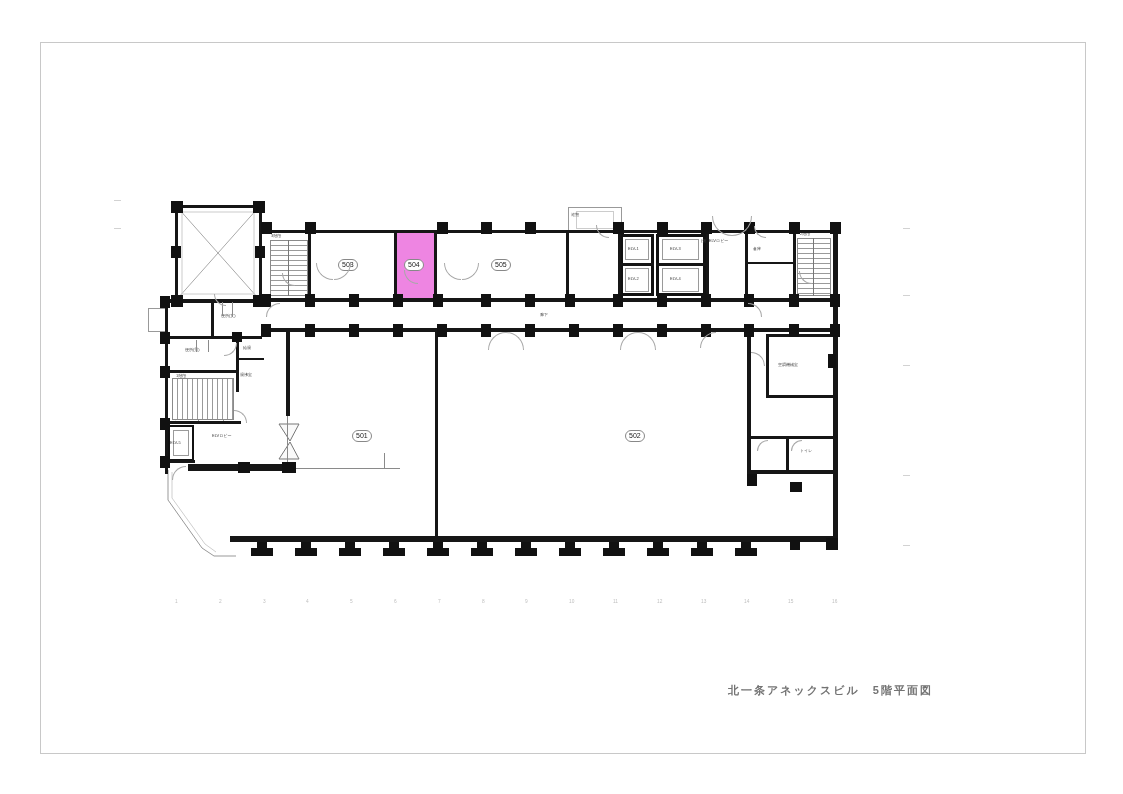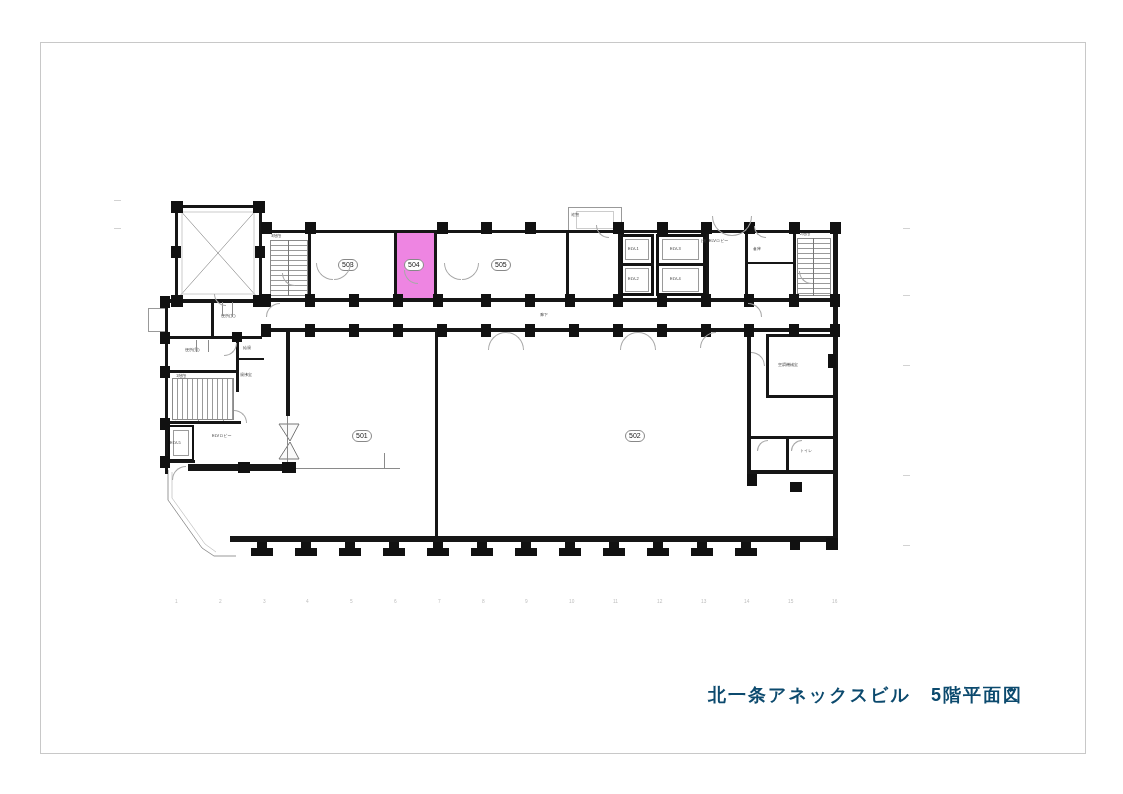--- a/index.html
+++ b/index.html
@@ -24,22 +24,22 @@
   .shaft{position:absolute;border:3px solid #111;background:#fff;box-sizing:border-box;}
   .ebox{position:absolute;border:1px solid #9a9a9a;background:#fff;box-sizing:border-box;}
   .oval{position:absolute;border:1px solid #888;border-radius:6px;background:#fff;
     font-size:7px;line-height:10px;padding:0 3px;color:#222;white-space:nowrap;}
   .t{position:absolute;font-size:8px;line-height:9px;color:#444;white-space:nowrap;
     transform:scale(0.5);transform-origin:0 0;}
   .tick{position:absolute;font-size:8px;line-height:8px;color:#bfbfbf;white-space:nowrap;
     transform:scale(0.6);transform-origin:0 0;}
   .dash{position:absolute;width:7px;height:1px;background:#d2d2d2;}
   #room504{position:absolute;left:397px;top:233px;width:37px;height:66px;}
-  #title{position:absolute;left:708px;top:683px;font-size:18px;font-weight:bold;
-    letter-spacing:2px;color:#0c4a6e;}
+  #title{position:absolute;left:728px;top:683px;font-size:11px;font-weight:bold;
+    letter-spacing:2px;color:#737373;}
   svg.overlay{position:absolute;left:0;top:0;pointer-events:none;}
 </style>
 </head>
 <body>
 
 <div id="frame"></div>
 
 <div id="plan">
 
   <div id="room504" style="background: rgb(238, 133, 226);"></div>

